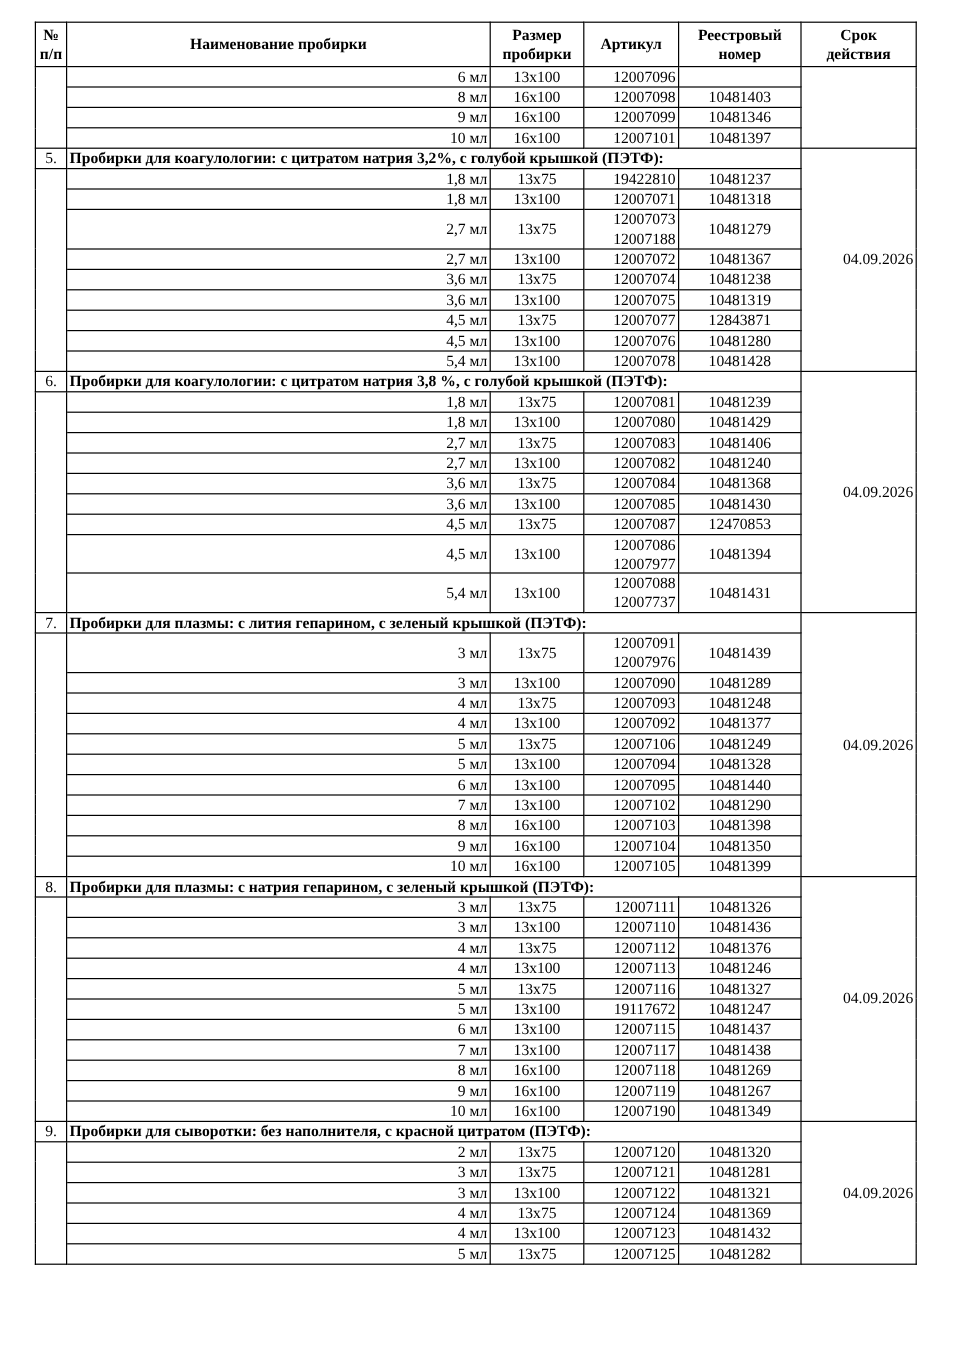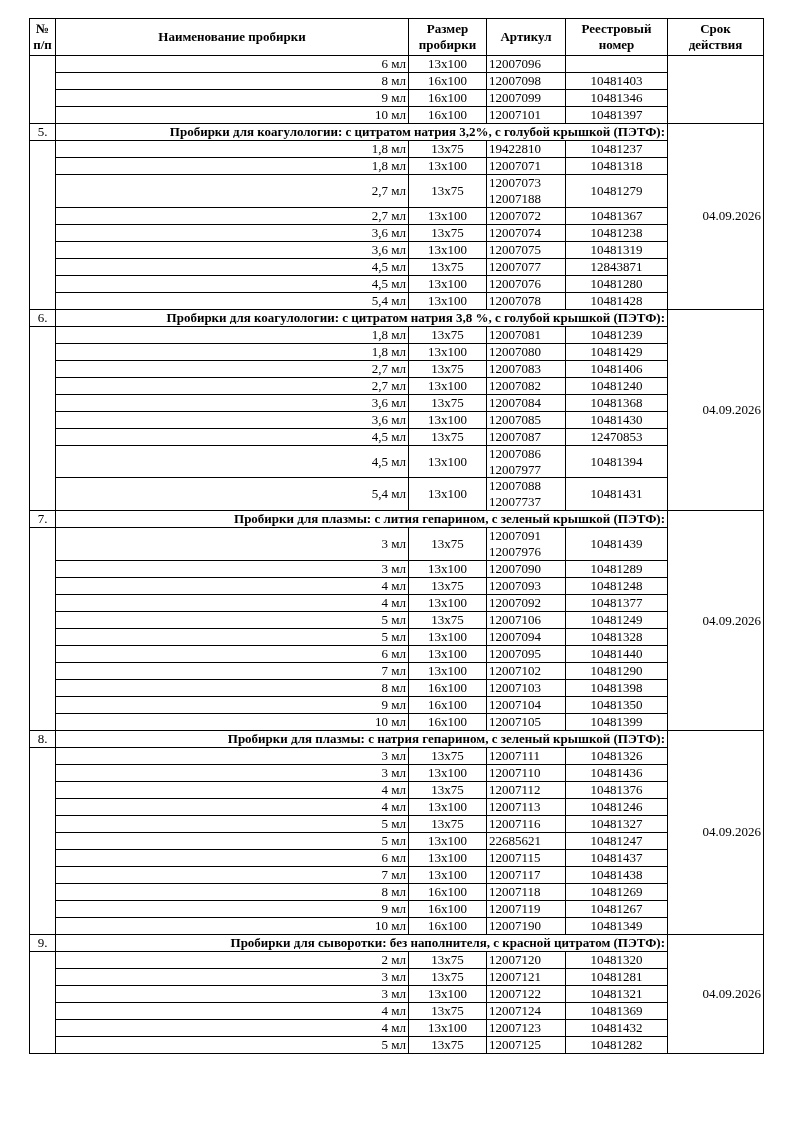--- a/index.html
+++ b/index.html
@@ -54,25 +54,25 @@
   }
   td.name-cell {
     text-align: right;
     padding-left: 5px;
     margin-left: 43px;
   }
   td.center-cell {
     text-align: center;
   }
   td.article-cell {
+    text-align: right;
+    white-space: pre-line;
+  }
+  td.section-title-cell {
     text-align: left;
-    white-space: pre-line;
-  }
-  td.section-title-cell {
-    text-align: right;
     font-weight: bold;
     font-size: 13px;
   }
   td.validity-cell {
     text-align: right;
     vertical-align: middle;
   }
 </style>
 </head>
 <body>
@@ -356,21 +356,21 @@
         </tr>
         <tr>
           <td class="name-cell">5 мл</td>
           <td class="center-cell">13x75</td>
           <td class="article-cell">12007116</td>
           <td class="center-cell">10481327</td>
         </tr>
         <tr>
           <td class="name-cell">5 мл</td>
           <td class="center-cell">13x100</td>
-          <td class="article-cell">22685621</td>
+          <td class="article-cell">19117672</td>
           <td class="center-cell">10481247</td>
         </tr>
         <tr>
           <td class="name-cell">6 мл</td>
           <td class="center-cell">13x100</td>
           <td class="article-cell">12007115</td>
           <td class="center-cell">10481437</td>
         </tr>
         <tr>
           <td class="name-cell">7 мл</td>

